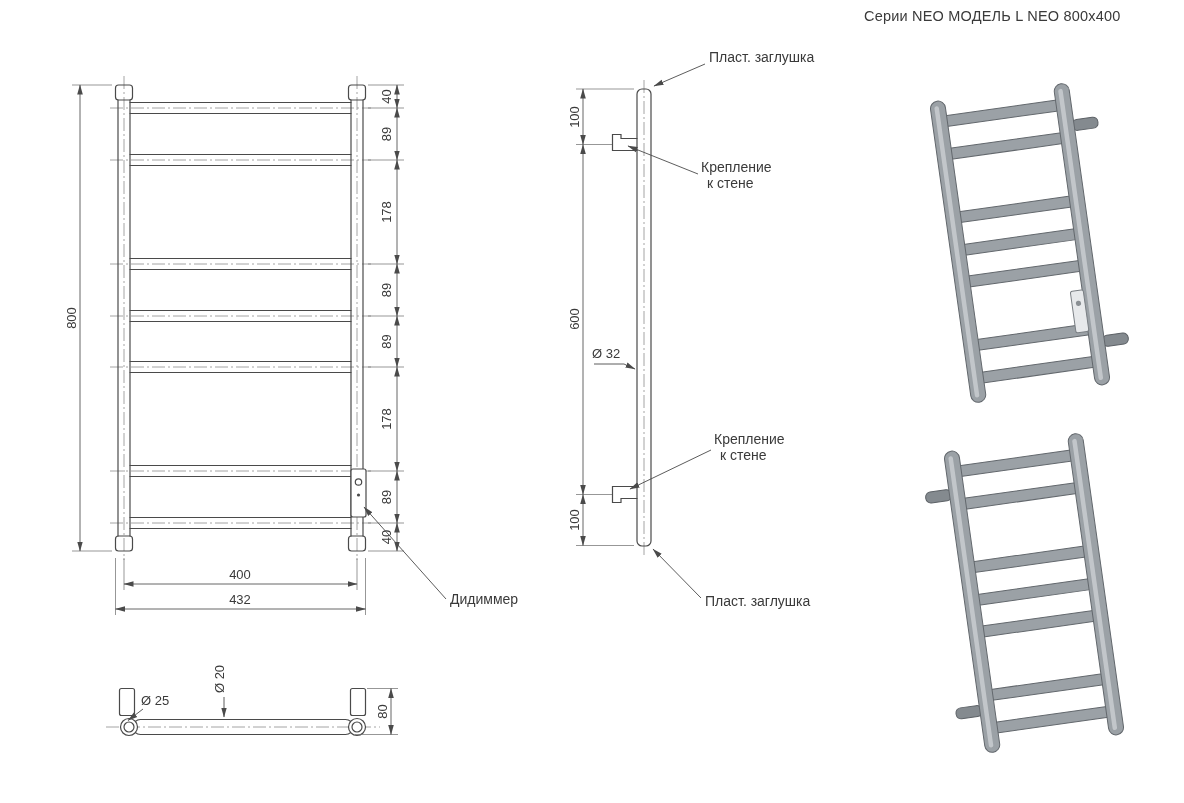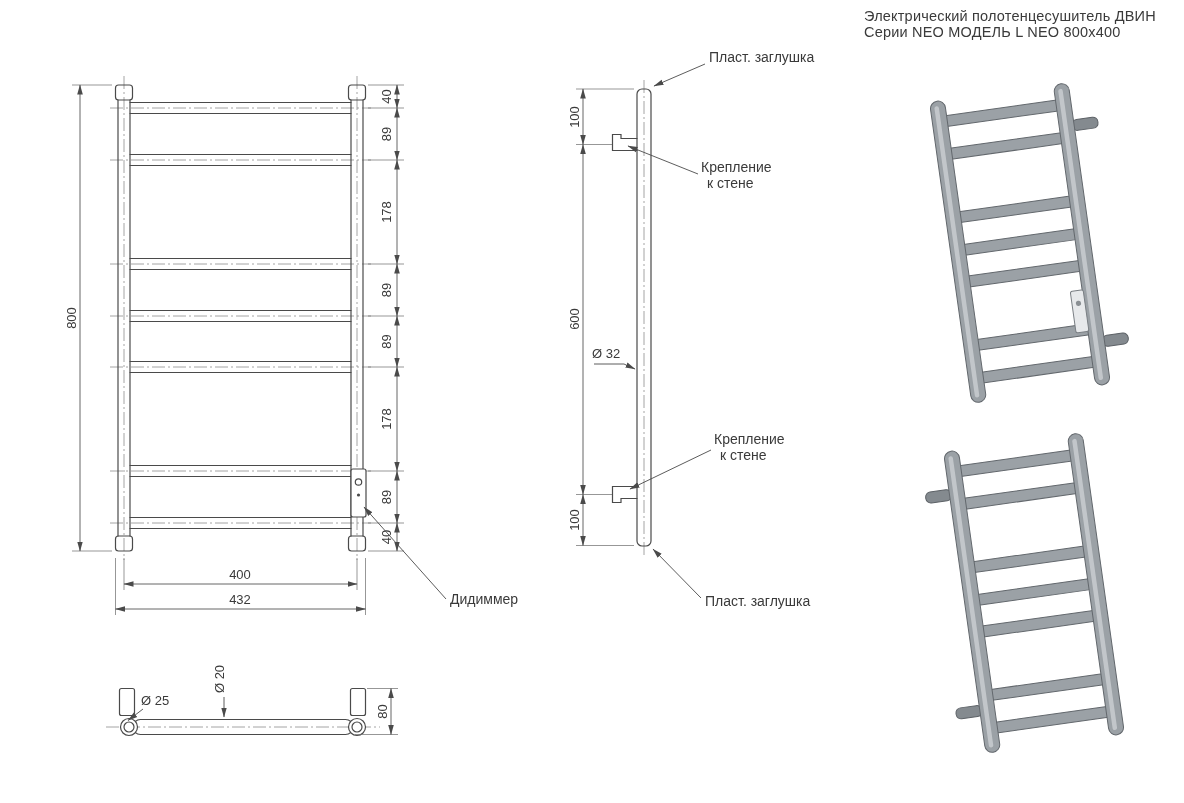--- a/index.html
+++ b/index.html
@@ -22,21 +22,20 @@
   .lbl    { font-family:"Liberation Sans",sans-serif; font-size:14px; fill:#3a3a3a; }
   .tube { fill:#9ba1a6; stroke:#63686d; stroke-width:1; }
   .hl   { fill:#c9cdd0; opacity:.85; }
   .peg  { fill:#848a8f; stroke:#5c6166; stroke-width:1; }
   .ctrl { fill:#e7e9eb; stroke:#7a7f84; stroke-width:1; }
 </style>
 </head>
 <body>
 
 <div class="titleblock">
-  <div>Электрический полотенцесушитель ДВИН</div>
   <div>Серии NEO МОДЕЛЬ L NEO 800x400</div>
 </div>
 
 <svg width="1184" height="803" viewBox="0 0 1184 803">
   <defs>
     <marker id="arrE" markerWidth="12" markerHeight="9" refX="9.5" refY="4.5" orient="auto" markerUnits="userSpaceOnUse">
       <path d="M0,1.7 L10,4.5 L0,7.3 Z" fill="#4a4a4a"></path>
     </marker>
     <marker id="arrS" markerWidth="12" markerHeight="9" refX="9.5" refY="4.5" orient="auto-start-reverse" markerUnits="userSpaceOnUse">
       <path d="M0,1.7 L10,4.5 L0,7.3 Z" fill="#4a4a4a"></path>

